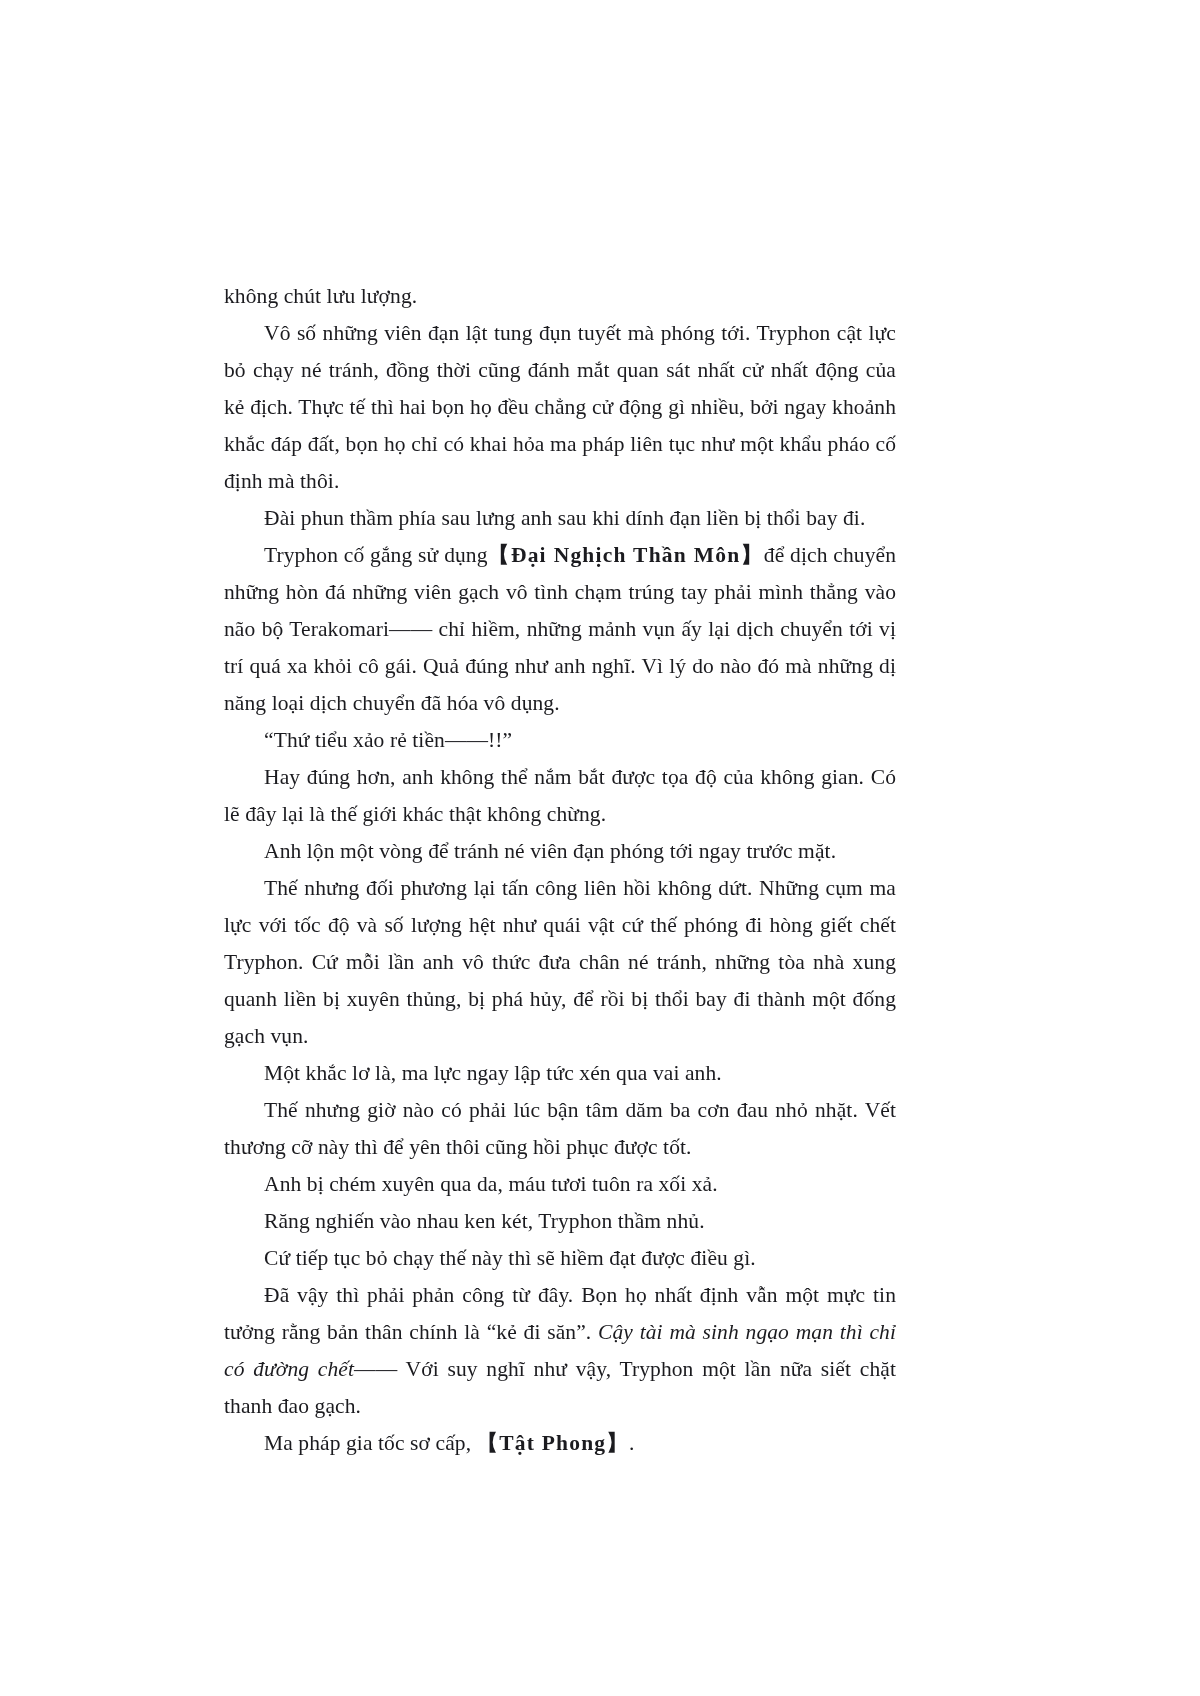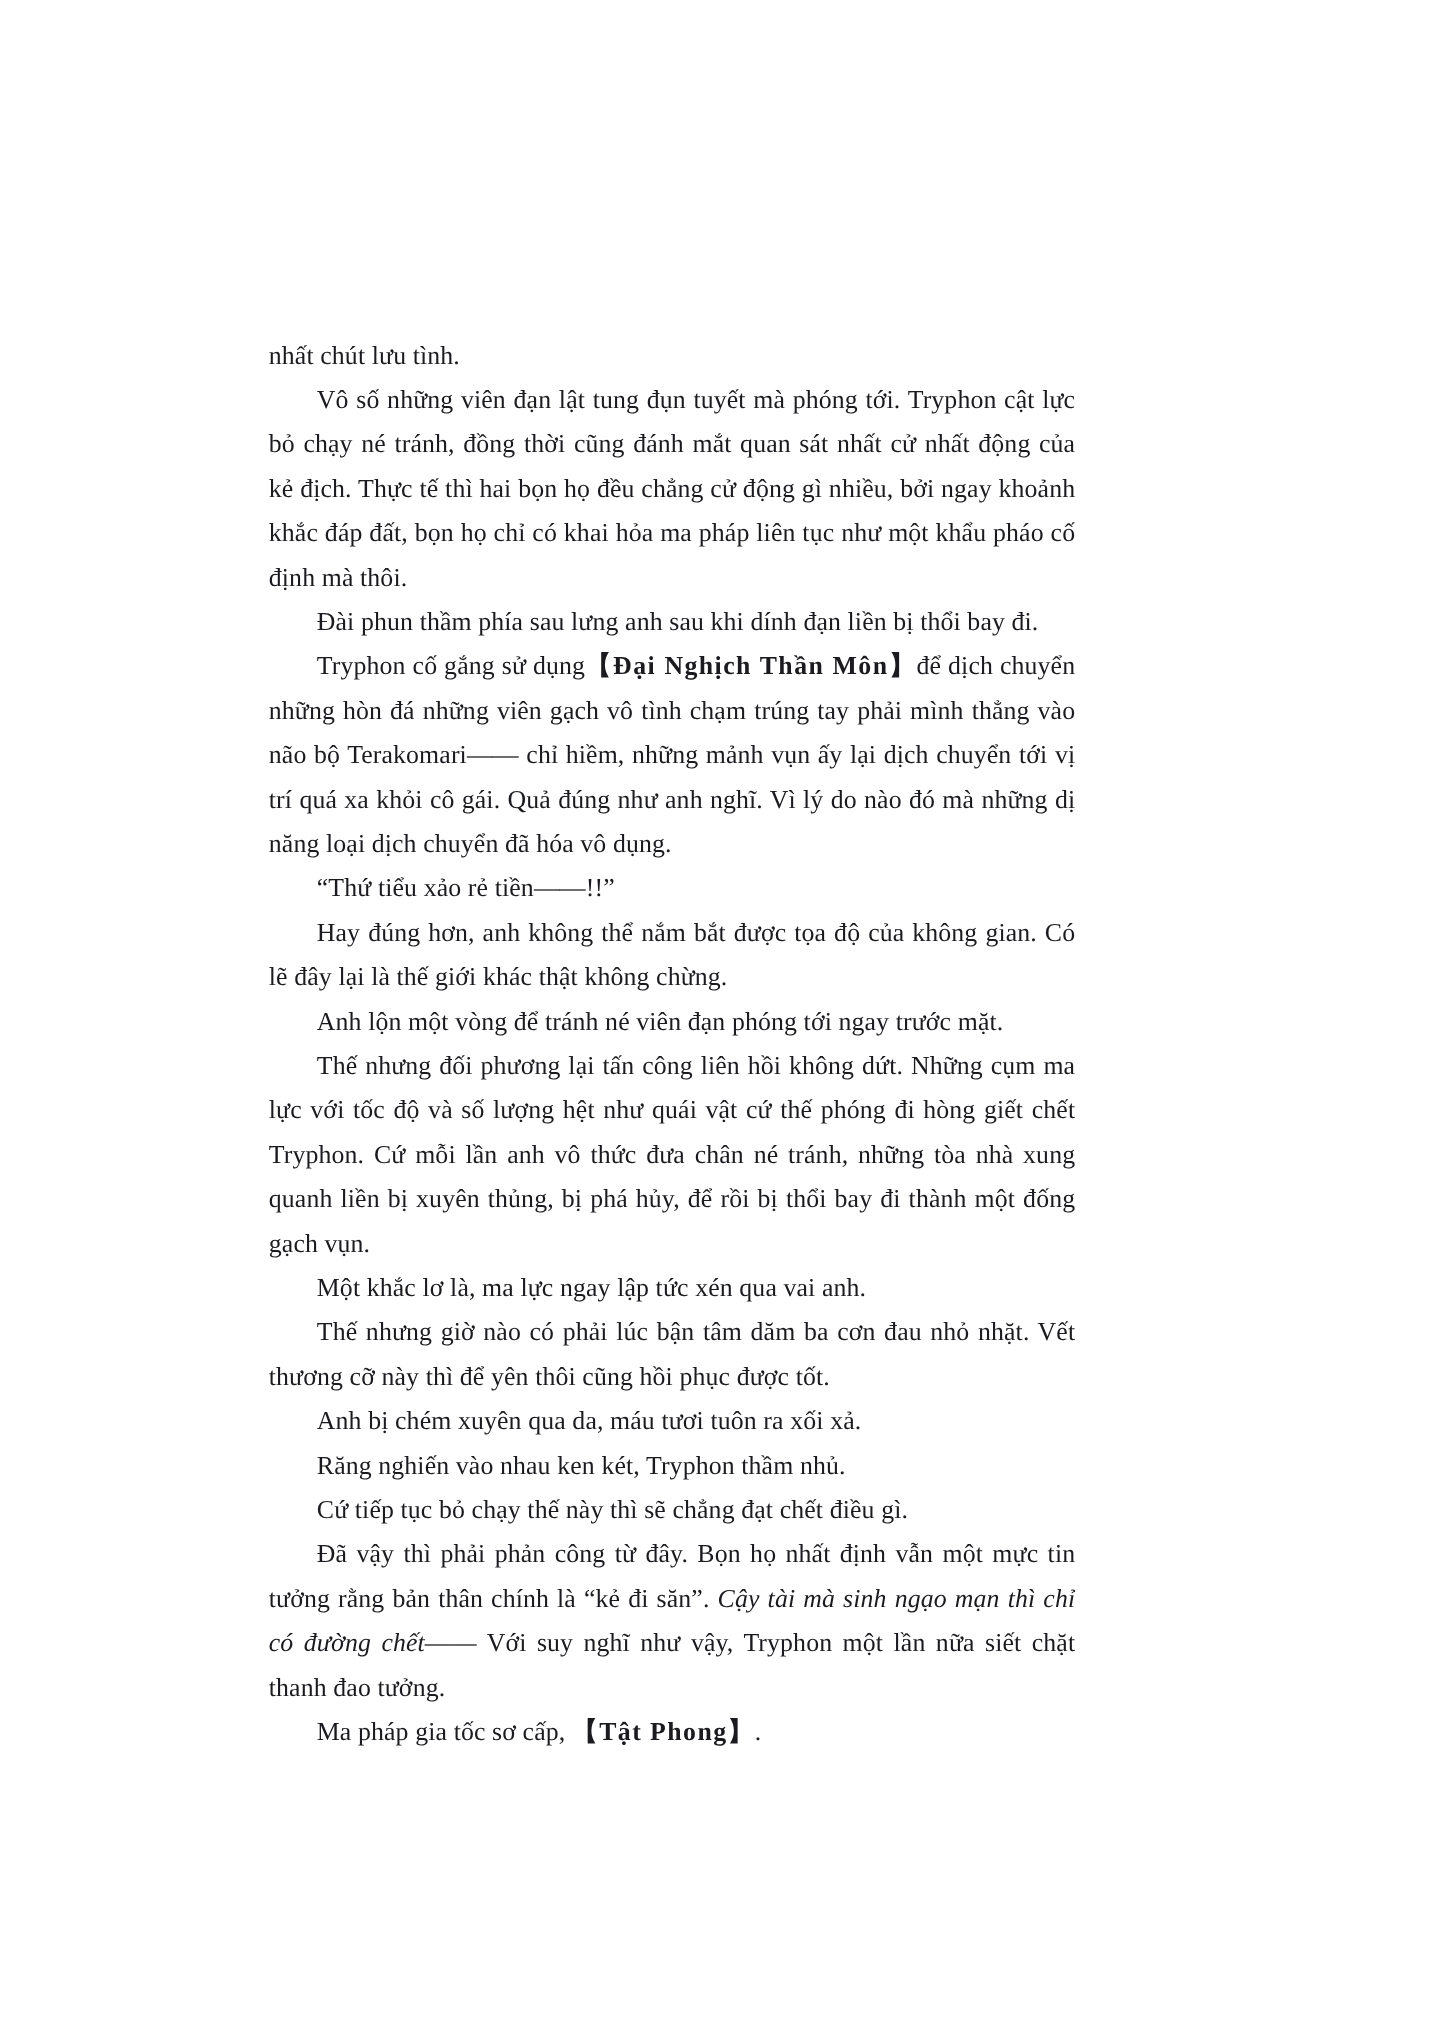--- a/index.html
+++ b/index.html
@@ -56,21 +56,21 @@
     
     text-align: left;
   }
 </style>
 </head>
 <body>
 
 <div class="page">
   <div class="text-column">
 
-    <p class="para noindent">nhất chút lưu tình.</p>
+    <p class="para noindent">không chút lưu lượng.</p>
 
     <p class="para indent">Vô số những viên đạn lật tung đụn tuyết mà phóng tới. Tryphon cật lực bỏ chạy né tránh, đồng thời cũng đánh mắt quan sát nhất cử nhất động của kẻ địch. Thực tế thì hai bọn họ đều chẳng cử động gì nhiều, bởi ngay khoảnh khắc đáp đất, bọn họ chỉ có khai hỏa ma pháp liên tục như một khẩu pháo cố định mà thôi.</p>
 
     <p class="para indent">Đài phun thầm phía sau lưng anh sau khi dính đạn liền bị thổi bay đi.</p>
 
     <p class="para indent">
       <span>Tryphon cố gắng sử dụng</span><span class="bracket-term">【Đại Nghịch Thần Môn】</span><span>để dịch chuyển những hòn đá những viên gạch vô tình chạm trúng tay phải mình thẳng vào não bộ Terakomari—— chỉ hiềm, những mảnh vụn ấy lại dịch chuyển tới vị trí quá xa khỏi cô gái. Quả đúng như anh nghĩ. Vì lý do nào đó mà những dị năng loại dịch chuyển đã hóa vô dụng.</span>
     </p>
 
     <p class="para indent">“Thứ tiểu xảo rẻ tiền——!!”</p>
@@ -83,25 +83,25 @@
 
     <p class="para indent">Một khắc lơ là, ma lực ngay lập tức xén qua vai anh.</p>
 
     <p class="para indent">Thế nhưng giờ nào có phải lúc bận tâm dăm ba cơn đau nhỏ nhặt. Vết thương cỡ này thì để yên thôi cũng hồi phục được tốt.</p>
 
     <p class="para indent">Anh bị chém xuyên qua da, máu tươi tuôn ra xối xả.</p>
 
 
     <p class="para indent">Răng nghiến vào nhau ken két, Tryphon thầm nhủ.</p>
 
-    <p class="para indent">Cứ tiếp tục bỏ chạy thế này thì sẽ chẳng đạt chết điều gì.</p>
+    <p class="para indent">Cứ tiếp tục bỏ chạy thế này thì sẽ hiềm đạt được điều gì.</p>
 
     <p class="para indent">
       <span>Đã vậy thì phải phản công từ đây. Bọn họ nhất định vẫn một mực tin tưởng rằng bản thân chính là “kẻ đi săn”.</span>
-      <span class="emph">Cậy tài mà sinh ngạo mạn thì chỉ có đường chết</span><span>—— Với suy nghĩ như vậy, Tryphon một lần nữa siết chặt thanh đao tưởng.</span>
+      <span class="emph">Cậy tài mà sinh ngạo mạn thì chỉ có đường chết</span><span>—— Với suy nghĩ như vậy, Tryphon một lần nữa siết chặt thanh đao gạch.</span>
     </p>
 
     <p class="para indent last-line">
       <span>Ma pháp gia tốc sơ cấp,</span>
       <span class="bracket-term">【Tật Phong】</span><span>.</span>
     </p>
 
   </div>
 </div>
 

